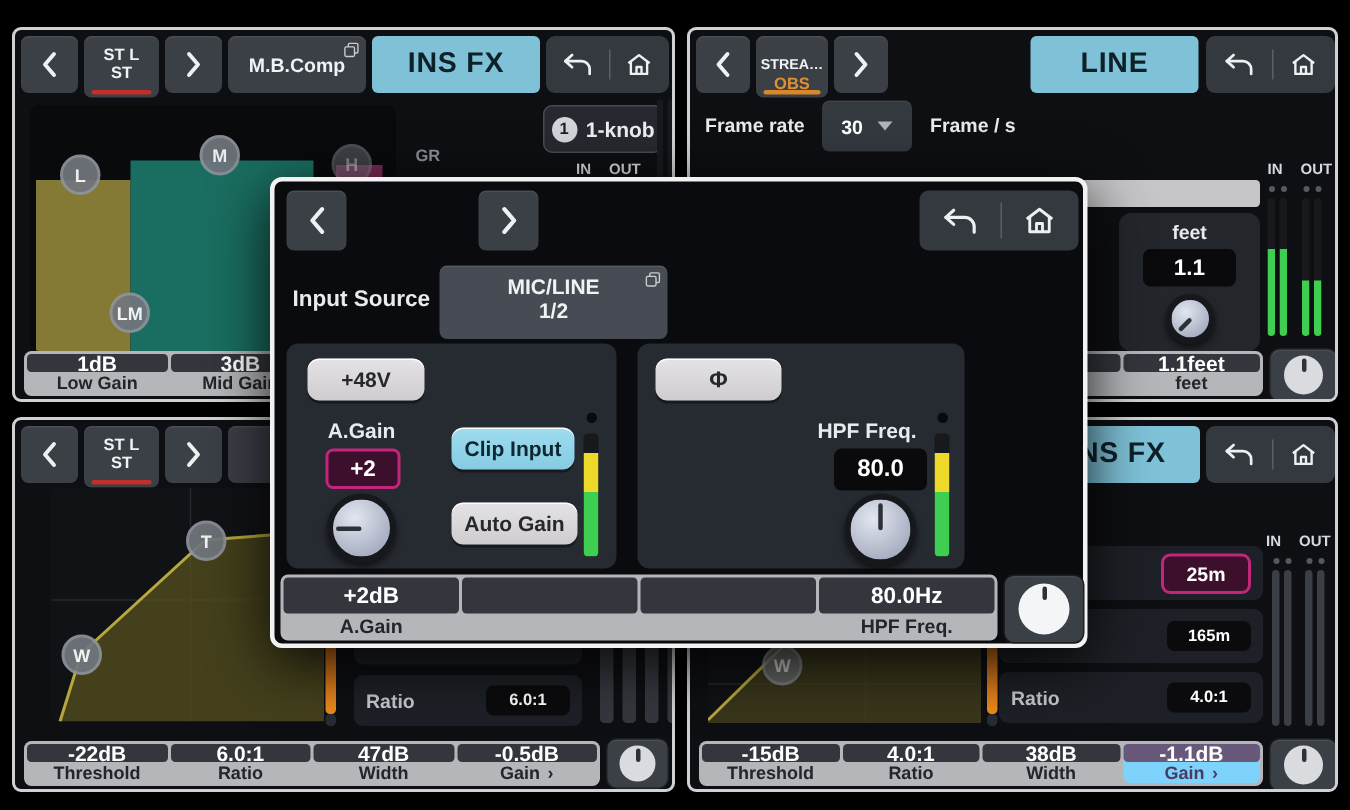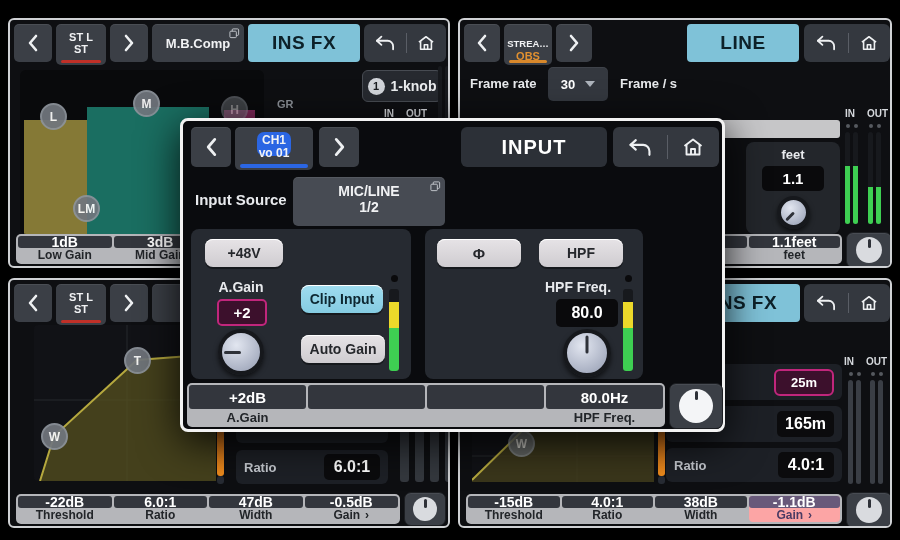--- a/index.html
+++ b/index.html
@@ -40,27 +40,27 @@
   .vmeter{position:absolute;background:#17191d;border-radius:3px;overflow:hidden;}
   .mfill{position:absolute;left:0;right:0;}
   .dot{position:absolute;border-radius:50%;background:#55595f;}
   .gbar{position:absolute;background:#b5b6ba;border-radius:5px;display:flex;gap:2px;padding:2px;
         box-sizing:border-box;}
   .gcell{flex:1;display:flex;flex-direction:column;min-width:0;border-radius:4px;}
   .gval{flex:1;background:#33363d;border-radius:3px;color:#fff;font-size:14px;display:flex;
         align-items:center;justify-content:center;white-space:nowrap;overflow:hidden;}
   .glab{height:14px;font-size:12px;color:#222529;display:flex;align-items:center;justify-content:center;gap:5px;
         white-space:nowrap;overflow:hidden;}
-  .sel{background:#fca5a5;}
+  .sel{background:#7dd3fc;}
   .sel .gval{background:#68597a;}
   .sel .glab{color:#4a3b63;}
   .prow{position:absolute;background:#1d2026;border-radius:6px;display:flex;align-items:center;
         padding:0 8px;box-sizing:border-box;}
   .plab{color:#c6cad0;font-size:13px;flex:1;white-space:nowrap;overflow:hidden;}
-  .pval{background:#0b0b0d;border-radius:5px;color:#fff;font-size:16px;padding:4px 8px;min-width:40px;
+  .pval{background:#0b0b0d;border-radius:5px;color:#fff;font-size:11px;padding:4px 8px;min-width:40px;
         text-align:center;white-space:nowrap;}
   .pvalmag{border:2px solid #c1267c;background:#3c102c;border-radius:6px;color:#fff;font-size:13px;
         padding:4px 10px;min-width:36px;text-align:center;}
   .mark{position:absolute;width:27px;height:27px;border-radius:50%;background:#71767d;
         border:2px solid #8d939b;color:#fff;font-size:12px;display:flex;align-items:center;
         justify-content:center;box-sizing:border-box;opacity:.93;}
   .lab{position:absolute;color:#e8eaed;font-size:13px;white-space:nowrap;}
   .small{font-size:10px;color:#d6d9dd;}
   .grlab{font-size:11px;color:#8b9097;}
   .oneknob{position:absolute;background:#26292f;border:1px solid #474b52;border-radius:6px;display:flex;
@@ -482,36 +482,26 @@
   </div>
 
   <div class="popup" style="left:180px;top:118px;width:545px;height:314px;">
     <div class="hbtn" style="left:8px;top:6px;width:40px;height:40px;">
       <span>
           <svg width="13" height="20" viewBox="0 0 12 18">
             <path d="M9 2 3 9l6 7" stroke="#eef0f2" stroke-width="2.6" fill="none" stroke-linecap="round" stroke-linejoin="round"></path>
           </svg>
         </span>
     </div>
-    <div class="hbtn chcol" style="left:52px;top:6px;width:78px;height:40px;font-size:12px;overflow:hidden;">
-      <span class="abs" style="left:22px;top:5px;width:34px;height:24px;background:#2b66e3;border-radius:7px;"></span>
-      <span style="position:relative;">CH1</span>
-      <span style="position:relative;">vo 01</span>
-      <span class="uline" style="background:#2b66e3;height:4px;"></span>
-    </div>
     <div class="hbtn" style="left:136px;top:6px;width:40px;height:40px;">
       <span>
           <svg width="13" height="20" viewBox="0 0 12 18">
             <path d="M3 2l6 7-6 7" stroke="#eef0f2" stroke-width="2.6" fill="none" stroke-linecap="round" stroke-linejoin="round"></path>
           </svg>
         </span>
-    </div>
-    <div class="abs" style="left:278px;top:6px;width:146px;height:40px;background:#2c3037;border-radius:6px;color:#fff;
-         display:flex;align-items:center;justify-content:center;font-size:20px;letter-spacing:1px;">
-      <span>INPUT</span>
     </div>
     <div class="navbox" style="left:430px;top:6px;width:106px;height:40px;">
       <span>
           <svg width="26" height="21" viewBox="0 0 24 20" fill="none" stroke="#eef0f2" stroke-width="2" stroke-linecap="round" stroke-linejoin="round">
             <path d="M8 3 3 7.5 8 12"></path>
             <path d="M3 7.5h12a6 6 0 0 1 6 6V17"></path>
           </svg>
         </span>
       <span class="navdiv" style="height:24px;"></span>
       <span>
@@ -556,23 +546,20 @@
       <div class="vmeter" style="left:198px;top:60px;width:10px;height:82px;">
         <div class="mfill" style="top:16%;height:32%;background:#ecd92a;"></div>
         <div class="mfill" style="top:48%;bottom:0;background:#3ecf52;"></div>
       </div>
     </div>
 
     <div class="abs" style="left:242px;top:108px;width:218px;height:150px;background:#262a31;border-radius:8px;">
       <div class="lbtn" style="left:12px;top:10px;width:84px;height:28px;font-size:15px;">
           <span>Φ</span>
         </div>
-      <div class="lbtn" style="left:114px;top:10px;width:84px;height:28px;">
-          <span>HPF</span>
-        </div>
       <div class="lab" style="left:108px;top:50px;width:90px;text-align:center;font-size:14px;">HPF Freq.</div>
       <div class="valbox" style="left:131px;top:70px;width:62px;height:28px;font-size:16px;">
           <span>80.0</span>
         </div>
       <div class="knob" style="left:138px;top:100px;width:48px;height:48px;">
           <div class="ptr" style="transform:rotate(270deg);"></div>
         </div>
       <span class="dot" style="left:200px;top:46px;width:7px;height:7px;background:#0a0a0c;"></span>
       <div class="vmeter" style="left:198px;top:60px;width:10px;height:82px;">
         <div class="mfill" style="top:16%;height:32%;background:#ecd92a;"></div>

